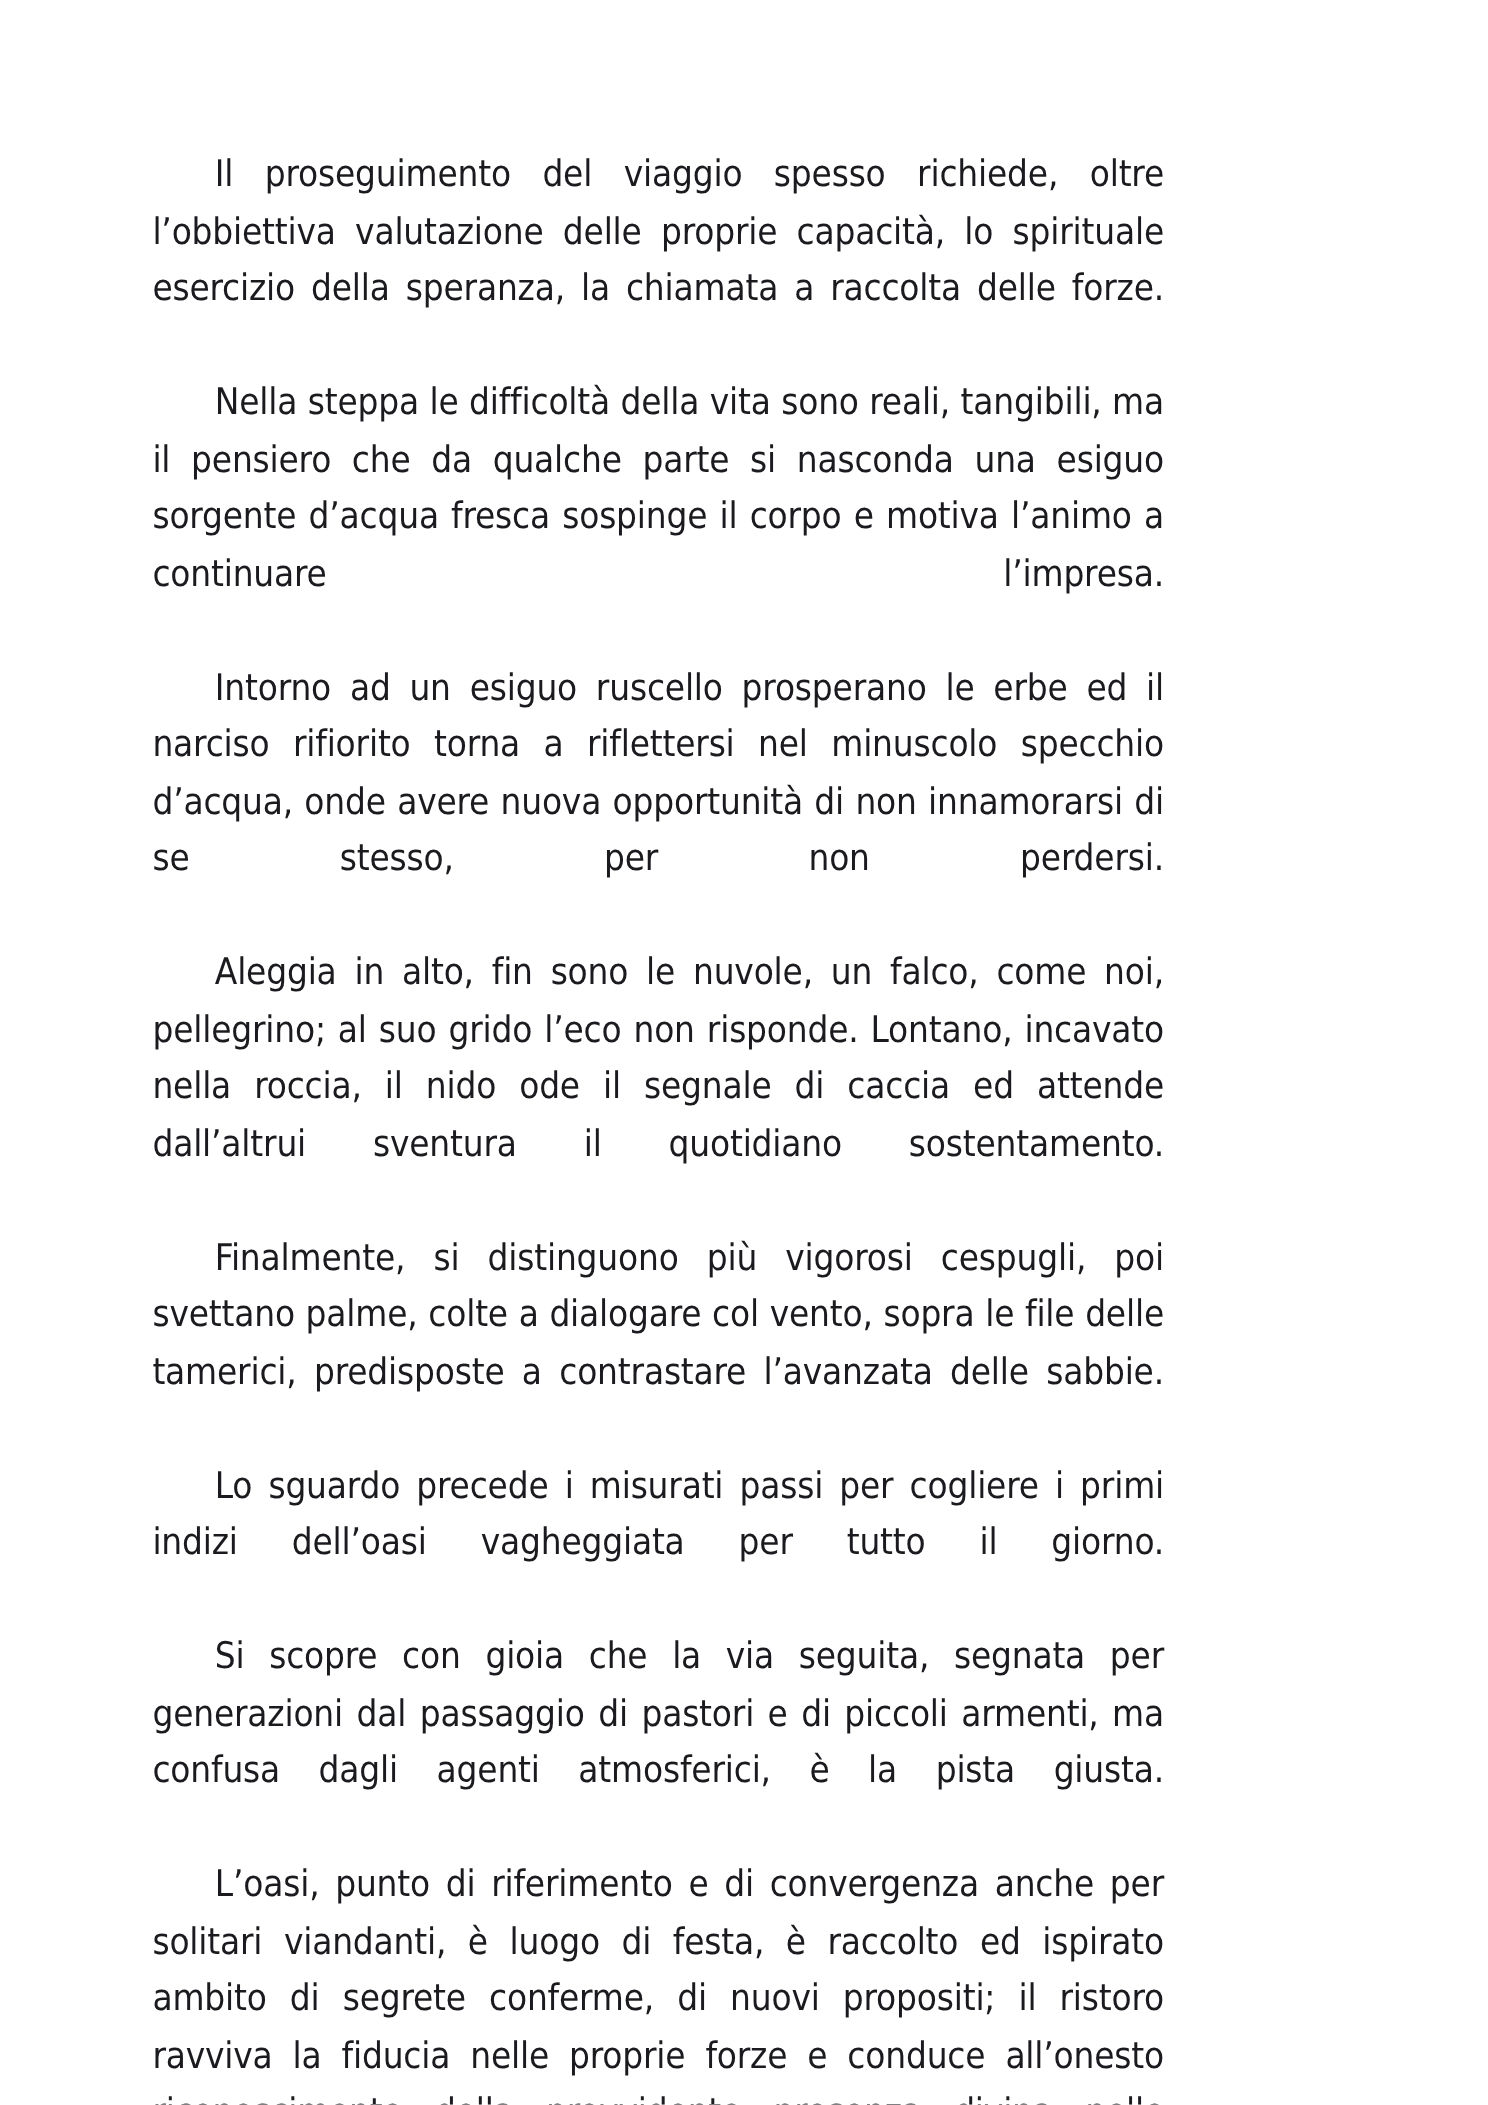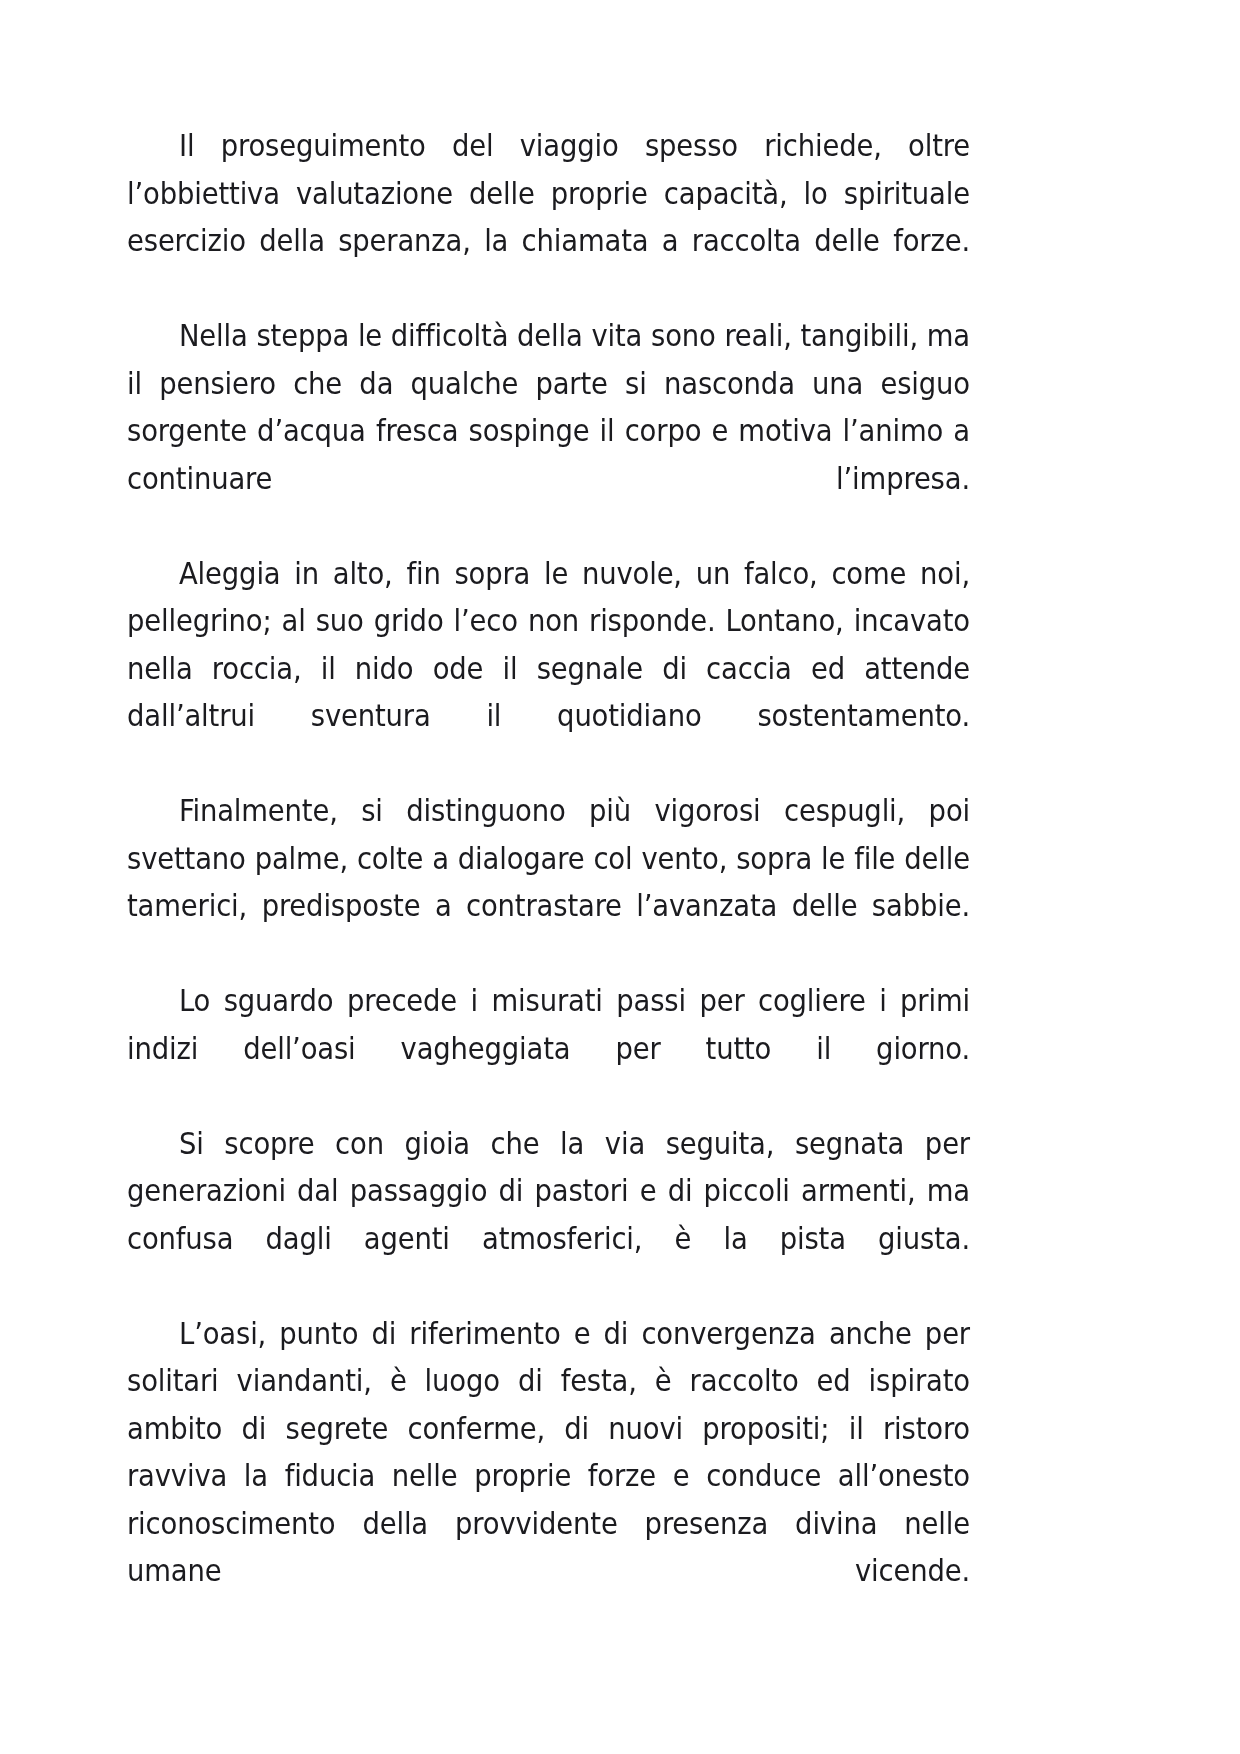--- a/index.html
+++ b/index.html
@@ -74,21 +74,22 @@
 </style>
 </head>
 <body>
 
 <div class="page">
 
   <div class="textblock">
 
     <p class="para">Il proseguimento del viaggio spesso richiede, oltre l’obbiettiva valutazione delle proprie capacità, lo spirituale esercizio della speranza, la chiamata a raccolta delle forze.</p>
     <p class="para">Nella steppa le difficoltà della vita sono reali, tangibili, ma il pensiero che da qualche parte si nasconda una esiguo sorgente d’acqua fresca sospinge il corpo e motiva l’animo a continuare l’impresa.</p>
-    <p class="para">Aleggia in alto, fin sopra le nuvole, un falco, come noi, pellegrino; al suo grido l’eco non risponde. Lontano, incavato nella roccia, il nido ode il segnale di caccia ed attende dall’altrui sventura il quotidiano sostentamento.</p>
+    <p class="para">Intorno ad un esiguo ruscello prosperano le erbe ed il narciso rifiorito torna a riflettersi nel minuscolo specchio d’acqua, onde avere nuova opportunità di non innamorarsi di se stesso, per non perdersi.</p>
+    <p class="para">Aleggia in alto, fin sono le nuvole, un falco, come noi, pellegrino; al suo grido l’eco non risponde. Lontano, incavato nella roccia, il nido ode il segnale di caccia ed attende dall’altrui sventura il quotidiano sostentamento.</p>
     <p class="para">Finalmente, si distinguono più vigorosi cespugli, poi svettano palme, colte a dialogare col vento, sopra le file delle tamerici, predisposte a contrastare l’avanzata delle sabbie.</p>
     <p class="para">Lo sguardo precede i misurati passi per cogliere i primi indizi dell’oasi vagheggiata per tutto il giorno.</p>
     <p class="para">Si scopre con gioia che la via seguita, segnata per generazioni dal passaggio di pastori e di piccoli armenti, ma confusa dagli agenti atmosferici, è la pista giusta.</p>
     <p class="para">L’oasi, punto di riferimento e di convergenza anche per solitari viandanti, è luogo di festa, è raccolto ed ispirato ambito di segrete conferme, di nuovi propositi; il ristoro ravviva la fiducia nelle proprie forze e conduce all’onesto riconoscimento della provvidente presenza divina nelle umane vicende.</p>
 
   </div>
 
   <div class="folio">
     <span class="folio-number">165</span>
     <span class="folio-rule"></span>

